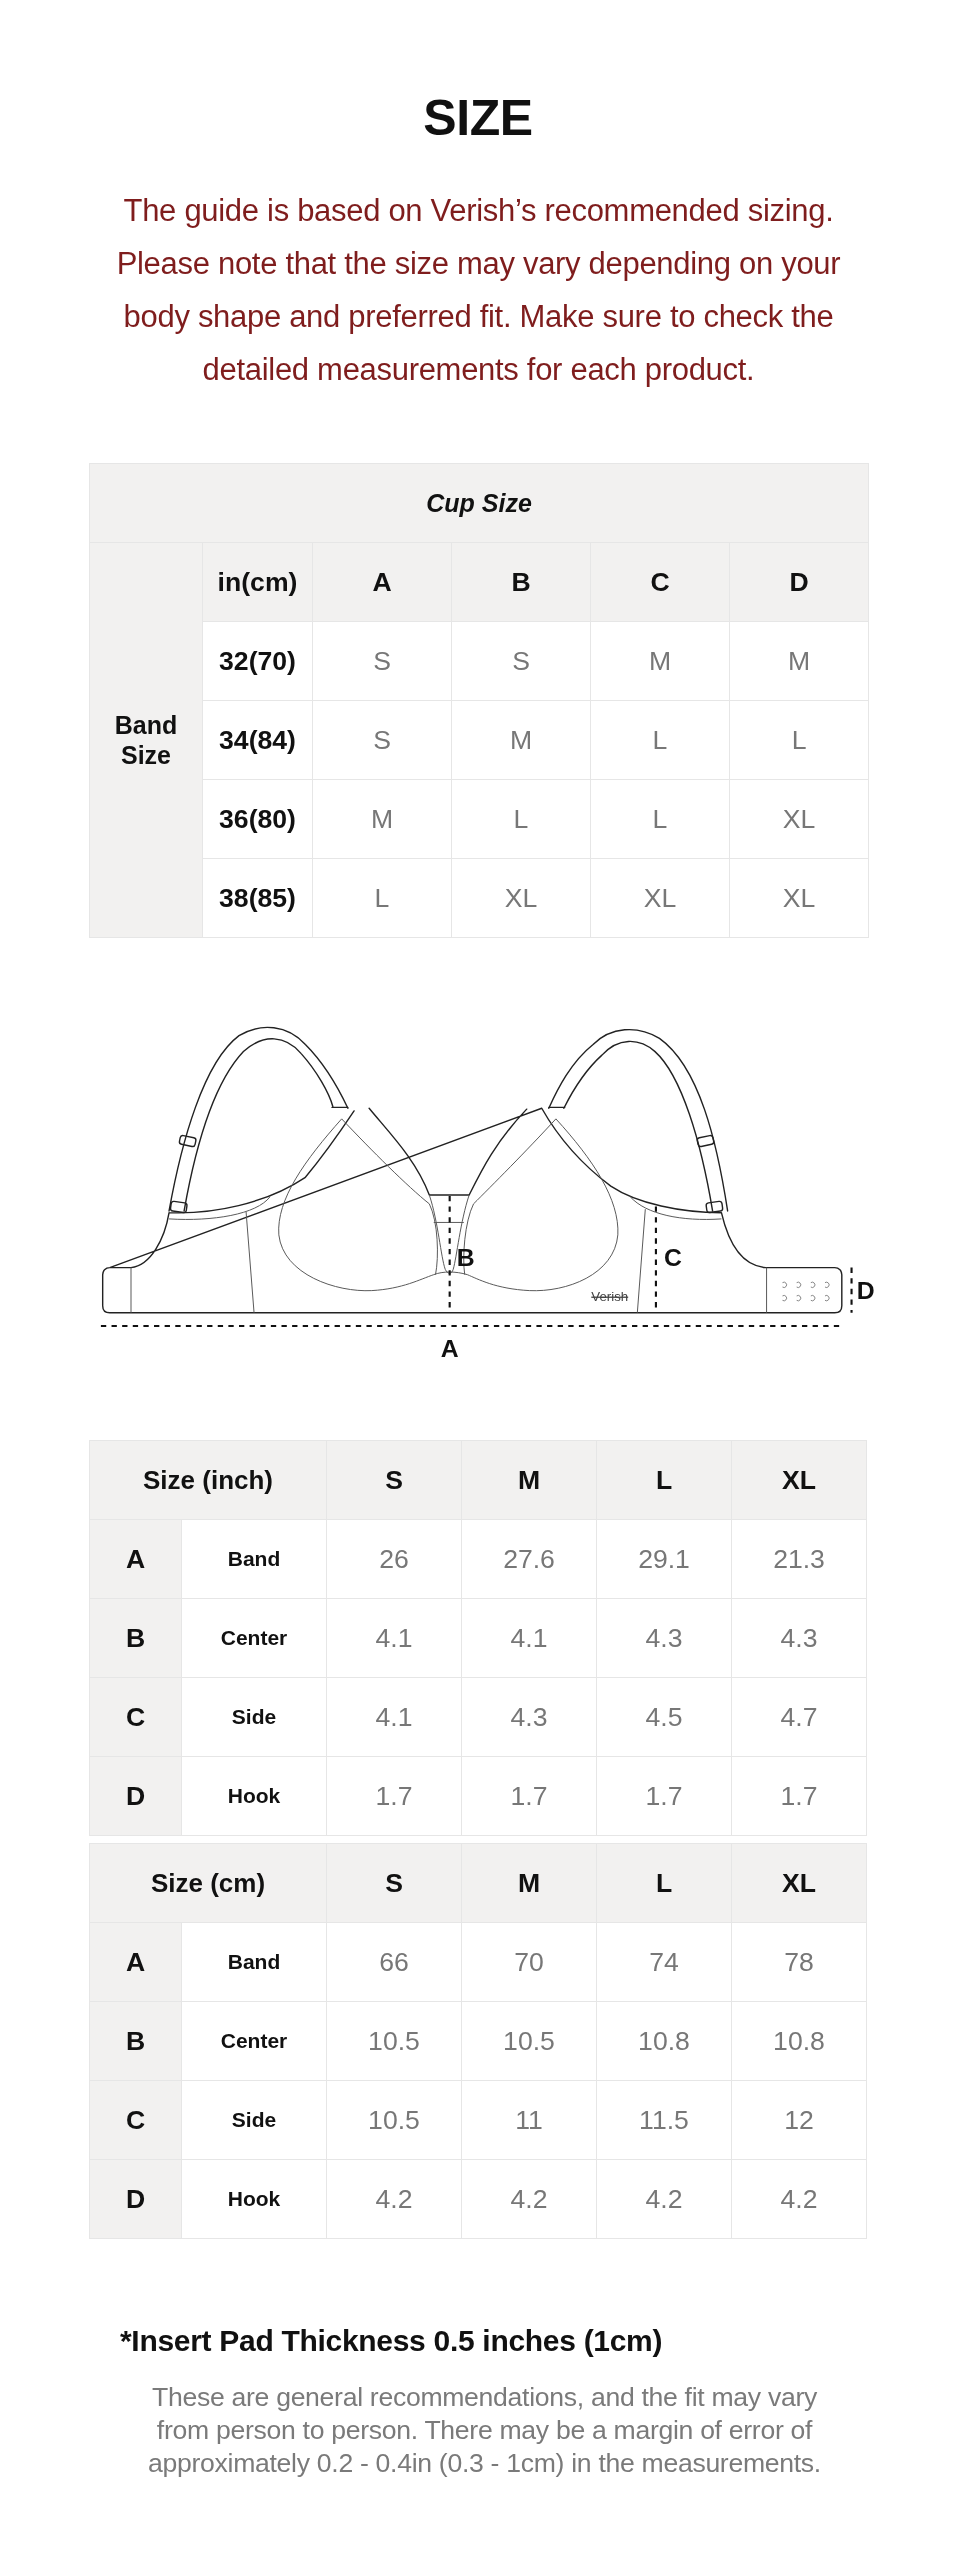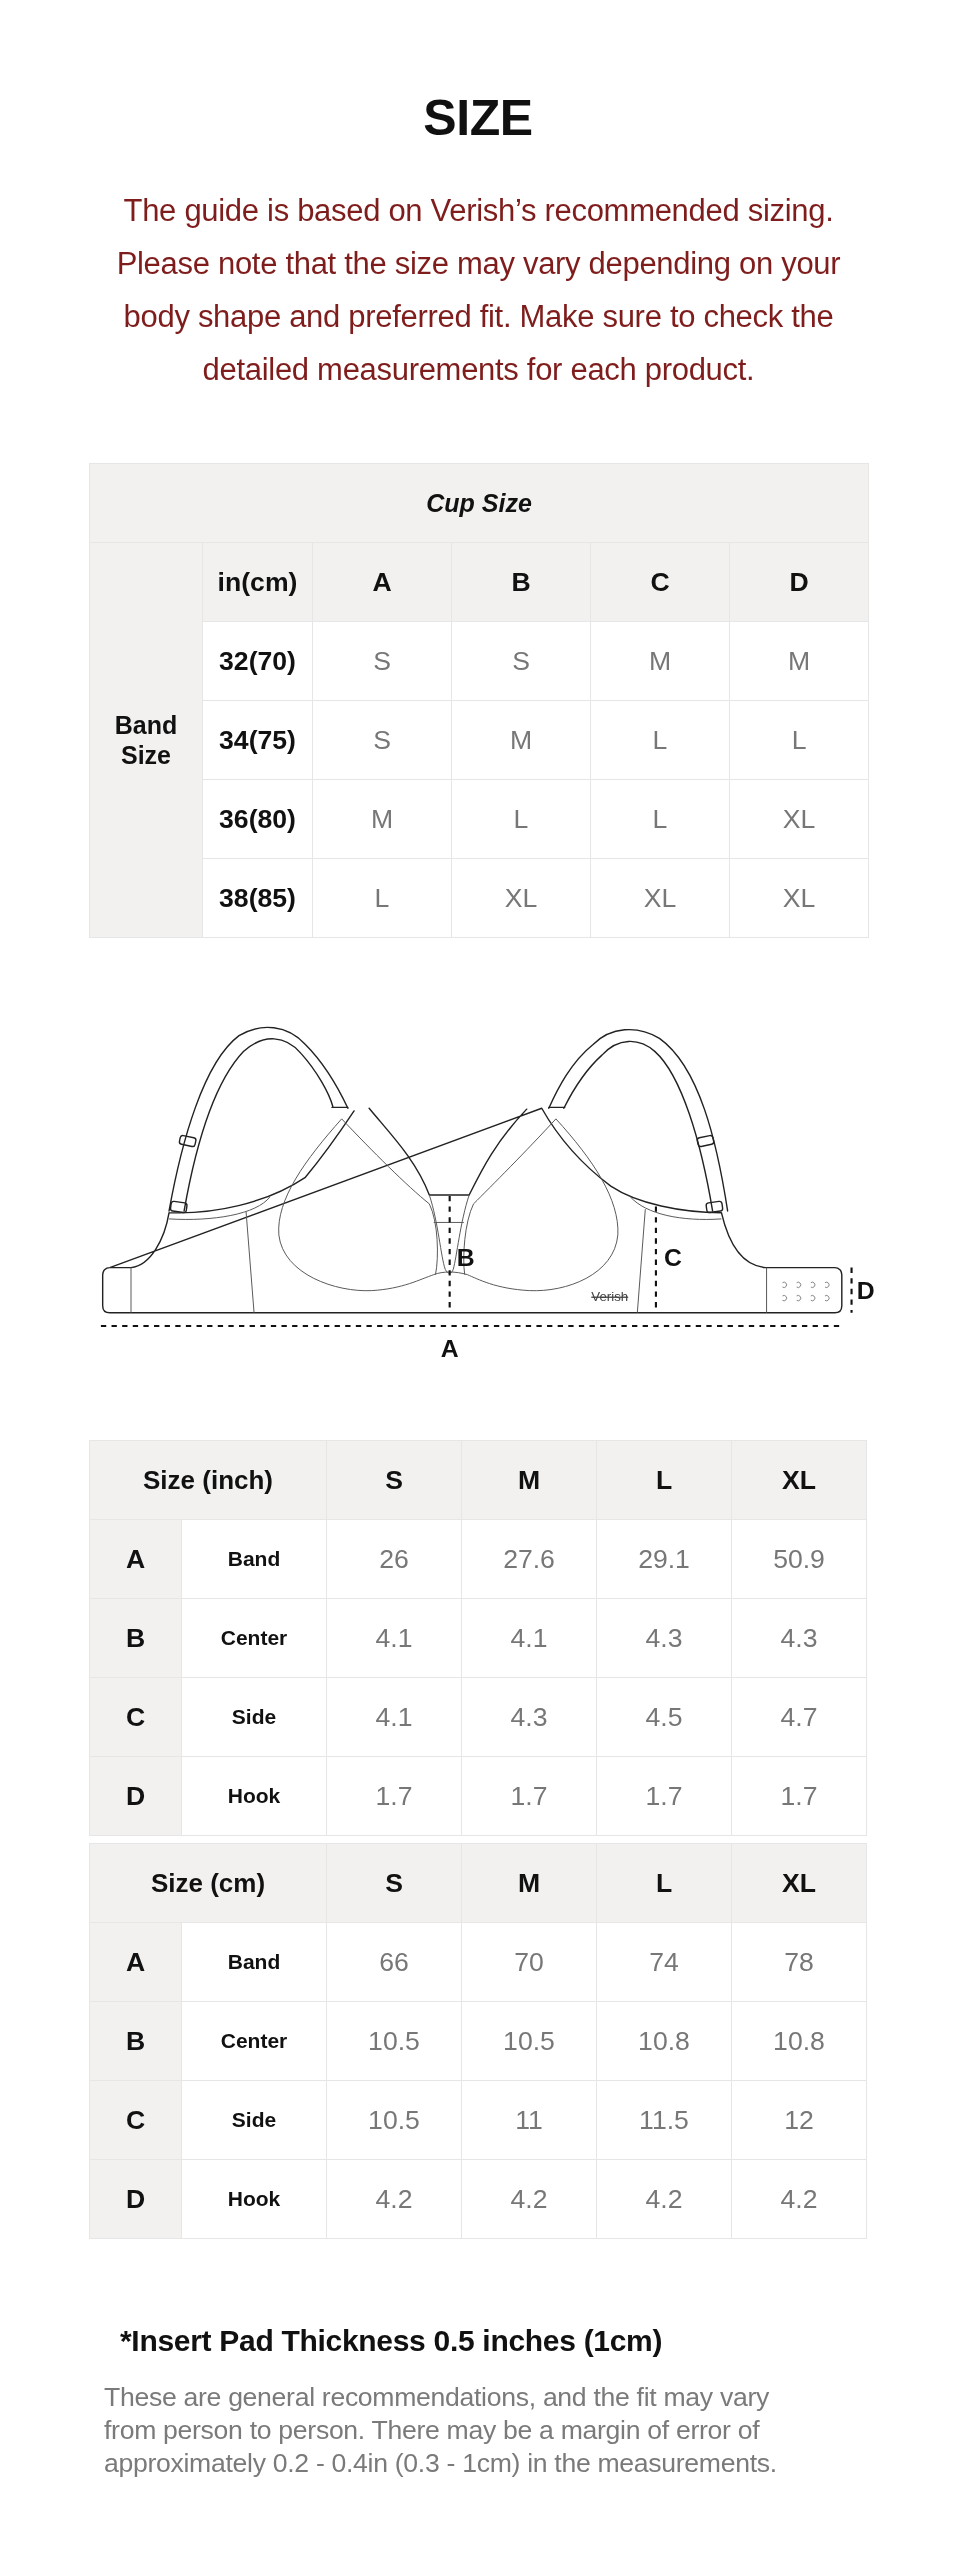--- a/index.html
+++ b/index.html
@@ -44,21 +44,21 @@
   #inch th.first, #cm th.first { font-size: 26px; }
   .diagram { position: absolute; left: 0; top: 1009px; width: 956px; height: 372px; }
   .note-title {
     position: absolute; left: 120px; top: 2323px; font-size: 30px; font-weight: 700;
     letter-spacing: -0.3px; line-height: 35px;
   }
   .note-body {
     position: absolute; left: 104px; top: 2381px; width: 761px;
     font-size: 26.6px; line-height: 33px; color: #7a7a7a; letter-spacing: -0.3px;
   }
-  .note-body span { display: block; white-space: nowrap; }
+  .note-body span { display: block; white-space: nowrap; text-align: center; }
 </style>
 </head>
 <body>
 
 <h1 class="title">SIZE</h1>
 
 <div class="intro">
   <div>The guide is based on Verish’s recommended sizing.</div>
   <div>Please note that the size may vary depending on your</div>
   <div>body shape and preferred fit. Make sure to check the</div>
@@ -90,21 +90,21 @@
     <th class="hd col">D</th>
   </tr>
   <tr>
     <td class="rowlab">32(70)</td>
     <td class="val">S</td>
     <td class="val">S</td>
     <td class="val">M</td>
     <td class="val">M</td>
   </tr>
   <tr>
-    <td class="rowlab">34(75)</td>
+    <td class="rowlab">34(84)</td>
     <td class="val">S</td>
     <td class="val">M</td>
     <td class="val">L</td>
     <td class="val">L</td>
   </tr>
   <tr>
     <td class="rowlab">36(80)</td>
     <td class="val">M</td>
     <td class="val">L</td>
     <td class="val">L</td>
@@ -205,21 +205,21 @@
     <th class="hd">M</th>
     <th class="hd">L</th>
     <th class="hd">XL</th>
   </tr>
   <tr>
     <td class="gray rowlab">A</td>
     <td class="name">Band</td>
     <td class="val">26</td>
     <td class="val">27.6</td>
     <td class="val">29.1</td>
-    <td class="val">50.9</td>
+    <td class="val">21.3</td>
   </tr>
   <tr>
     <td class="gray rowlab">B</td>
     <td class="name">Center</td>
     <td class="val">4.1</td>
     <td class="val">4.1</td>
     <td class="val">4.3</td>
     <td class="val">4.3</td>
   </tr>
   <tr>

